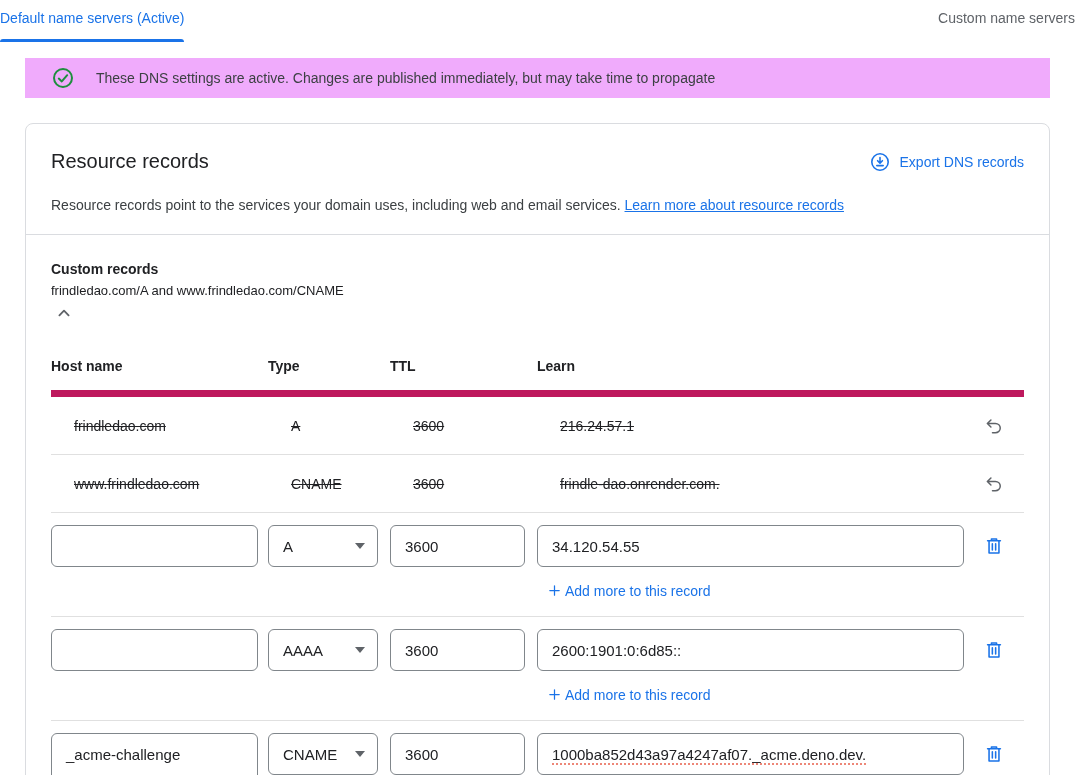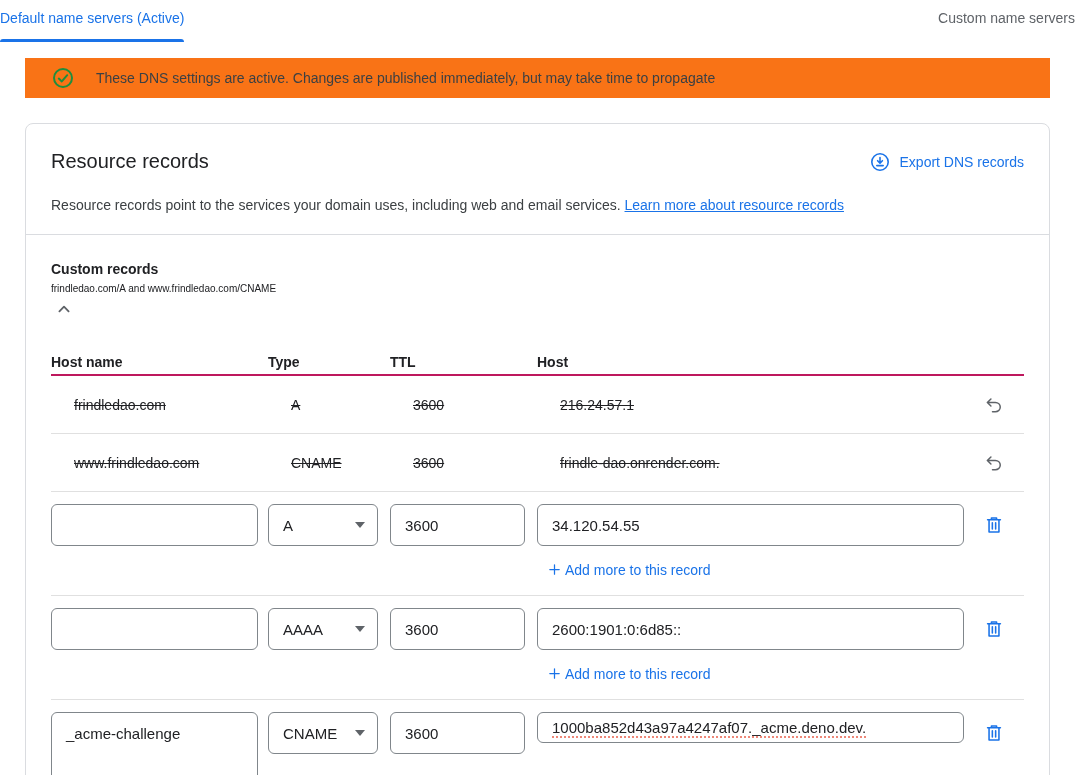--- a/index.html
+++ b/index.html
@@ -8,56 +8,56 @@
     font-family:"Liberation Sans","DejaVu Sans",sans-serif;
     color:#202124;-webkit-font-smoothing:antialiased;
   }
   
   .tabs{display:flex;justify-content:space-between;gap:32px;padding-top:10px;}
   .tab{font-size:14px;font-weight:500;color:#5f6368;cursor:pointer;text-align:center;}
   .tab .tab-underline{height:3px;margin-top:13px;border-radius:3px 3px 0 0;background:transparent;}
   .tab.active{color:#1a73e8;}
   .tab.active .tab-underline{background:#1a73e8;}
   
-  .banner{margin:16px 25px 0;height:40px;background:#f97316;display:flex;align-items:center;
+  .banner{margin:16px 25px 0;height:40px;background:#f0abfc;display:flex;align-items:center;
     padding-left:27px;gap:22px;font-size:14px;color:#3c4043;}
   
   .card{margin:25px 25px 0;border:1px solid #dadce0;border-radius:8px;height:690px;
     box-sizing:border-box;background:#fff;}
   .card-header{display:flex;justify-content:space-between;align-items:center;padding:26px 25px 0;}
   .card-title{font-size:20px;font-weight:400;color:#202124;margin:0;}
   .export-link{display:flex;align-items:center;gap:10px;color:#1a73e8;font-size:14px;
     font-weight:500;cursor:pointer;text-decoration:none;}
   .desc{padding:24px 25px 21px;font-size:14px;color:#3c4043;margin:0;}
   .desc a{color:#1a73e8;text-decoration:underline;cursor:pointer;}
   .divider{height:1px;background:#dadce0;}
   .section-header{display:flex;justify-content:space-between;align-items:flex-start;padding:26px 25px 12px;flex-direction:column;}
   .section-title{font-size:14px;font-weight:700;color:#202124;margin-bottom:6px;}
-  .section-sub{font-size:10px;color:#202124;}
+  .section-sub{font-size:13px;color:#202124;}
   .icon-btn{background:none;border:none;padding:2px;cursor:pointer;line-height:0;}
   .collapse-btn{margin-top:2px;}
   
   .table{padding:0 25px;}
   .grid{display:grid;grid-template-columns:217px 122px 147px 1fr 60px;}
-  .thead{padding:20px 0 4px;border-bottom:2px solid #be185d;font-size:14px;font-weight:700;color:#202124;}
+  .thead{padding:20px 0 16px;border-bottom:7px solid #be185d;font-size:14px;font-weight:700;color:#202124;}
   .row-deleted{min-height:57px;align-items:center;border-bottom:1px solid #e0e0e0;font-size:14px;color:#202124;}
   .row-deleted .cell{text-decoration:line-through;margin-left:23px;}
   .undo-btn{justify-self:center;}
   .row-edit{padding:12px 0 16px;border-bottom:1px solid #e0e0e0;align-items:start;}
   .row-edit.last{border-bottom:none;padding-bottom:0;}
   .input{height:42px;border:1px solid #80868b;border-radius:6px;font-size:15px;color:#202124;
     padding:0 14px;box-sizing:border-box;background:#fff;font-family:inherit;outline:none;}
   .host-input{width:207px;}
   .ttl-input{width:135px;}
   .data-input{width:100%;}
   .host-textarea{width:207px;height:72px;resize:none;padding-top:11px;line-height:1.3;}
   .select{width:110px;height:42px;border:1px solid #80868b;border-radius:6px;display:flex;
     align-items:center;justify-content:space-between;padding:0 12px 0 14px;font-size:15px;
     color:#202124;cursor:pointer;box-sizing:border-box;background:#fff;}
-  .data-box{height:31px;border:1px solid #80868b;border-radius:6px;display:flex;align-items:center;
+  .data-box{height:42px;border:1px solid #80868b;border-radius:6px;display:flex;align-items:center;
     padding:0 14px;box-sizing:border-box;font-size:15px;color:#202124;width:100%;}
   .spellcheck{text-decoration:underline dotted #e8604c;text-underline-offset:4px;}
   .trash-btn{justify-self:center;height:42px;display:flex;align-items:center;background:none;
     border:none;cursor:pointer;padding:0;}
   .add-more{grid-column:4;display:flex;align-items:flex-start;gap:3px;margin-top:15px;padding-left:10px;
     color:#1a73e8;font-size:14px;font-weight:500;cursor:pointer;background:none;border:none;font-family:inherit;}
 </style>
 </head>
 <body>
 
@@ -119,21 +119,21 @@
         </span>
       </button>
     </div>
 
     <div class="table">
 
       <div class="grid thead">
         <span>Host name</span>
         <span>Type</span>
         <span>TTL</span>
-        <span>Host</span>
+        <span>Learn</span>
         <span></span>
       </div>
 
       <div class="grid row-deleted">
         <span class="cell">frindledao.com</span>
         <span class="cell">A</span>
         <span class="cell">3600</span>
         <span class="cell">216.24.57.1</span>
         <button class="icon-btn undo-btn">
           <span style="line-height:0;">

